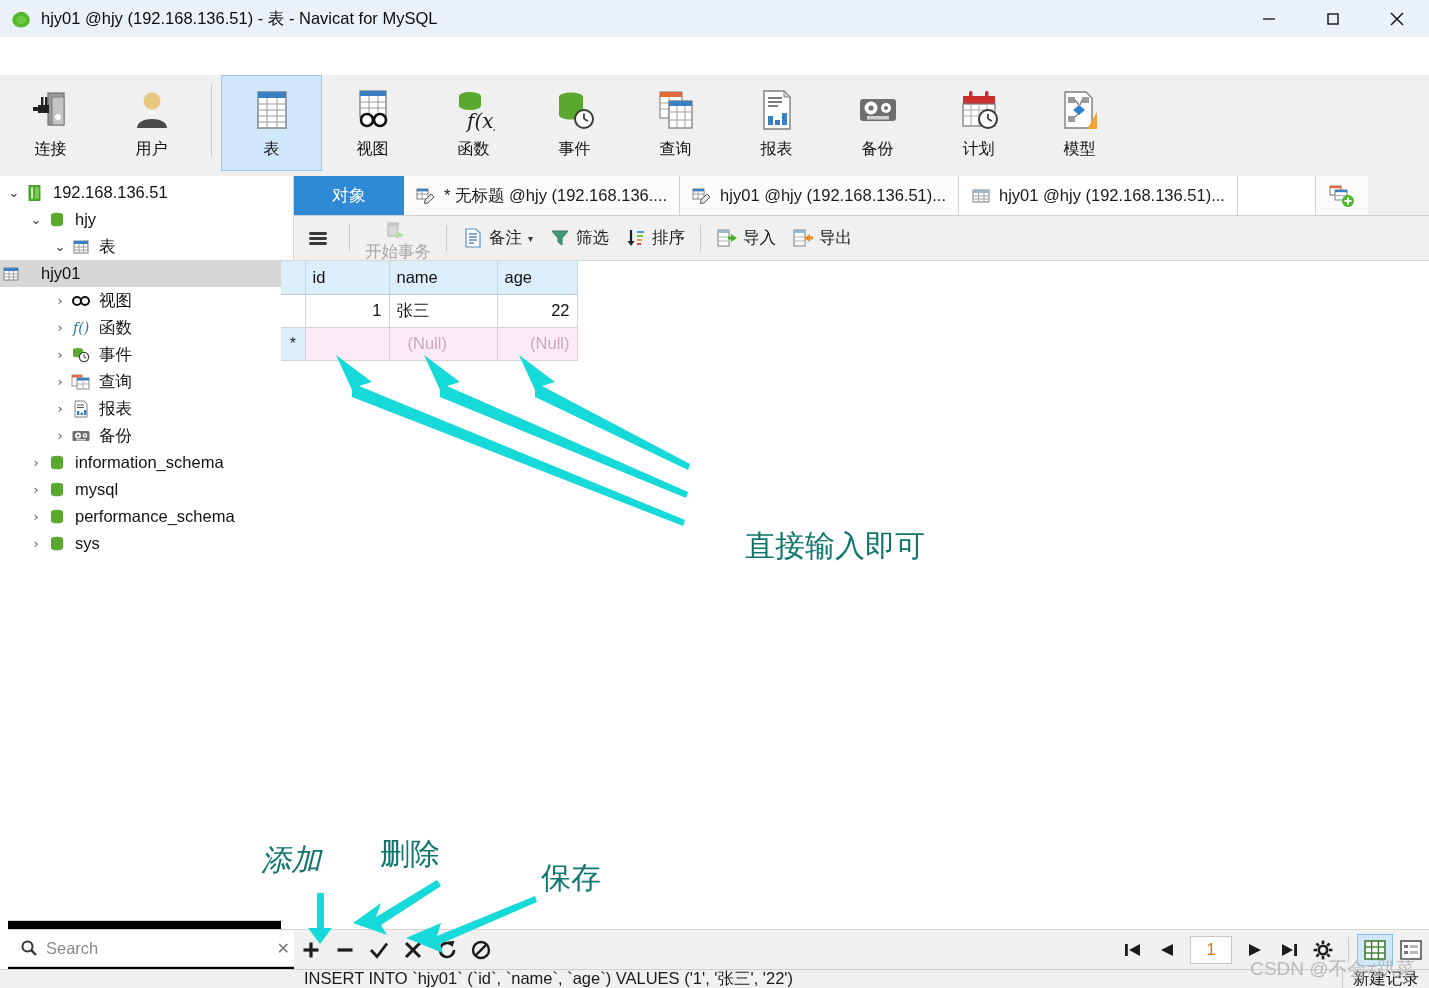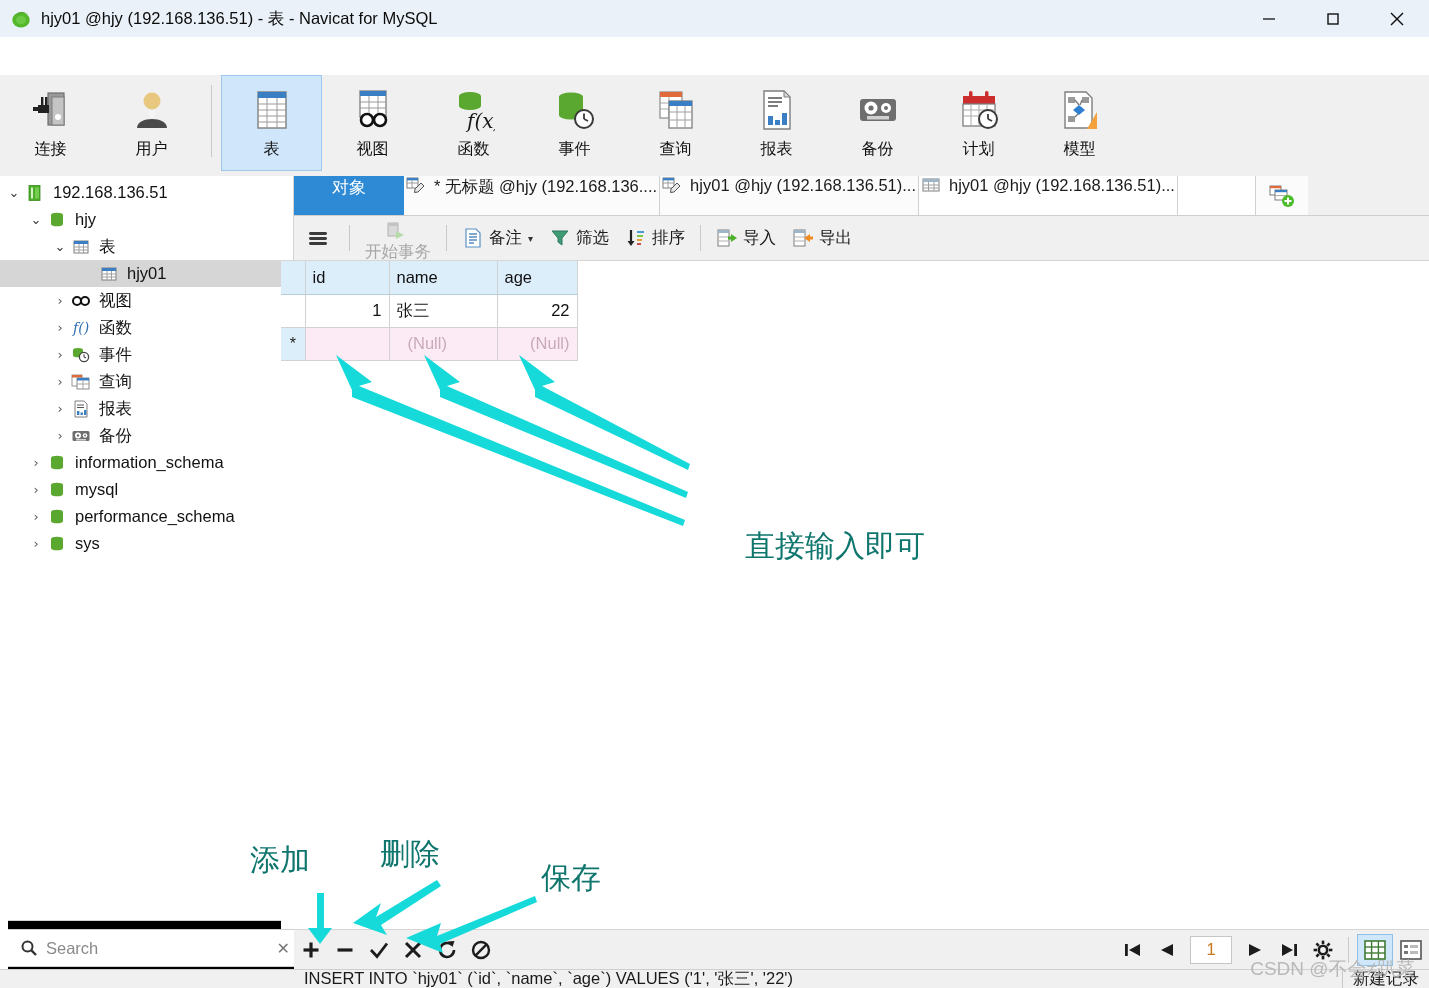--- a/index.html
+++ b/index.html
@@ -89,21 +89,21 @@
   .search-input::placeholder { color: #8a8a8a; }
   .search-clear { margin-right: 12px; color: #777; font-size: 16px; font-family: "DejaVu Sans", sans-serif; }
 
   
   .tabstrip {
     position: absolute; top: 176px; left: 294px; width: 1135px; height: 40px;
     background: #f0f0f0; display: flex; align-items: stretch;
     border-bottom: 1px solid #cfcfcf;
   }
   .tab {
-    display: flex; align-items: flex-start; padding: 0 2px; font-size: 16.5px;
+    display: flex; align-items: center; padding: 0 12px; font-size: 16.5px;
     color: #1a1a1a; background: #fbfbfb; border-right: 1px solid #d0d0d0;
     white-space: nowrap; max-width: 300px; overflow: hidden;
   }
   .tab.obj {
     background: #2e8ad4; color: #ffffff; justify-content: center;
     min-width: 110px; border-right: none; font-size: 17px;
   }
   .tab.active-sheet { background: #ffffff; }
   .tab-ico { width: 22px; height: 18px; margin-right: 6px; flex: 0 0 22px; }
   .tab-text { overflow: hidden; text-overflow: ellipsis; }
@@ -475,21 +475,21 @@
             <rect x="2" y="3" width="14" height="3" fill="#3a7fc4"></rect>
             <line x1="2" y1="9" x2="16" y2="9" stroke="#a0a0a0"></line>
             <line x1="2" y1="12" x2="16" y2="12" stroke="#a0a0a0"></line>
             <line x1="7" y1="6" x2="7" y2="15" stroke="#a0a0a0"></line>
             <line x1="11.5" y1="6" x2="11.5" y2="15" stroke="#a0a0a0"></line>
           </svg>
         </span>
         <span class="tnode-label">表</span>
       </div>
 
-      <div class="tnode sel" style="padding-left:98px;">
+      <div class="tnode sel" style="gap:12px;">
         <span class="tnode-icon">
           <svg width="18" height="18" viewBox="0 0 18 18">
             <rect x="2" y="3" width="14" height="12" fill="#fff" stroke="#7e7e7e" stroke-width="1"></rect>
             <rect x="2" y="3" width="14" height="3" fill="#3a7fc4"></rect>
             <line x1="2" y1="9" x2="16" y2="9" stroke="#a0a0a0"></line>
             <line x1="2" y1="12" x2="16" y2="12" stroke="#a0a0a0"></line>
             <line x1="7" y1="6" x2="7" y2="15" stroke="#a0a0a0"></line>
             <line x1="11.5" y1="6" x2="11.5" y2="15" stroke="#a0a0a0"></line>
           </svg>
         </span>
@@ -964,19 +964,19 @@
     <polygon points="519,355 555,382 542,386 690,464 688,470 535,397 535,390" fill="#16d9d9"></polygon>
 
     <polygon points="317,893 324,893 324,928 332,928 320,944 308,928 317,928" fill="#16d9d9"></polygon>
 
     <polygon points="353,923 381,903 376,917 437,880 441,886 381,925 387,935" fill="#16d9d9"></polygon>
 
     <polygon points="406,938 441,923 437,936 535,896 537,902 440,944 443,953" fill="#16d9d9"></polygon>
   </svg>
 
   <div class="anno-text" style="left:745px; top:526px; font-size:30px;">直接输入即可</div>
-  <div class="anno-text" style="left:250px; top:840px; font-size:30px;">添加</div>
+  <div class="anno-text" style="left:261px; top:840px; font-size:30px;font-style:italic;">添加</div>
   <div class="anno-text" style="left:380px; top:834px; font-size:30px;">删除</div>
   <div class="anno-text" style="left:541px; top:858px; font-size:30px;">保存</div>
 
   <div class="watermark">CSDN @不会≠趴菜</div>
 
 </div>
 
 </body></html>

